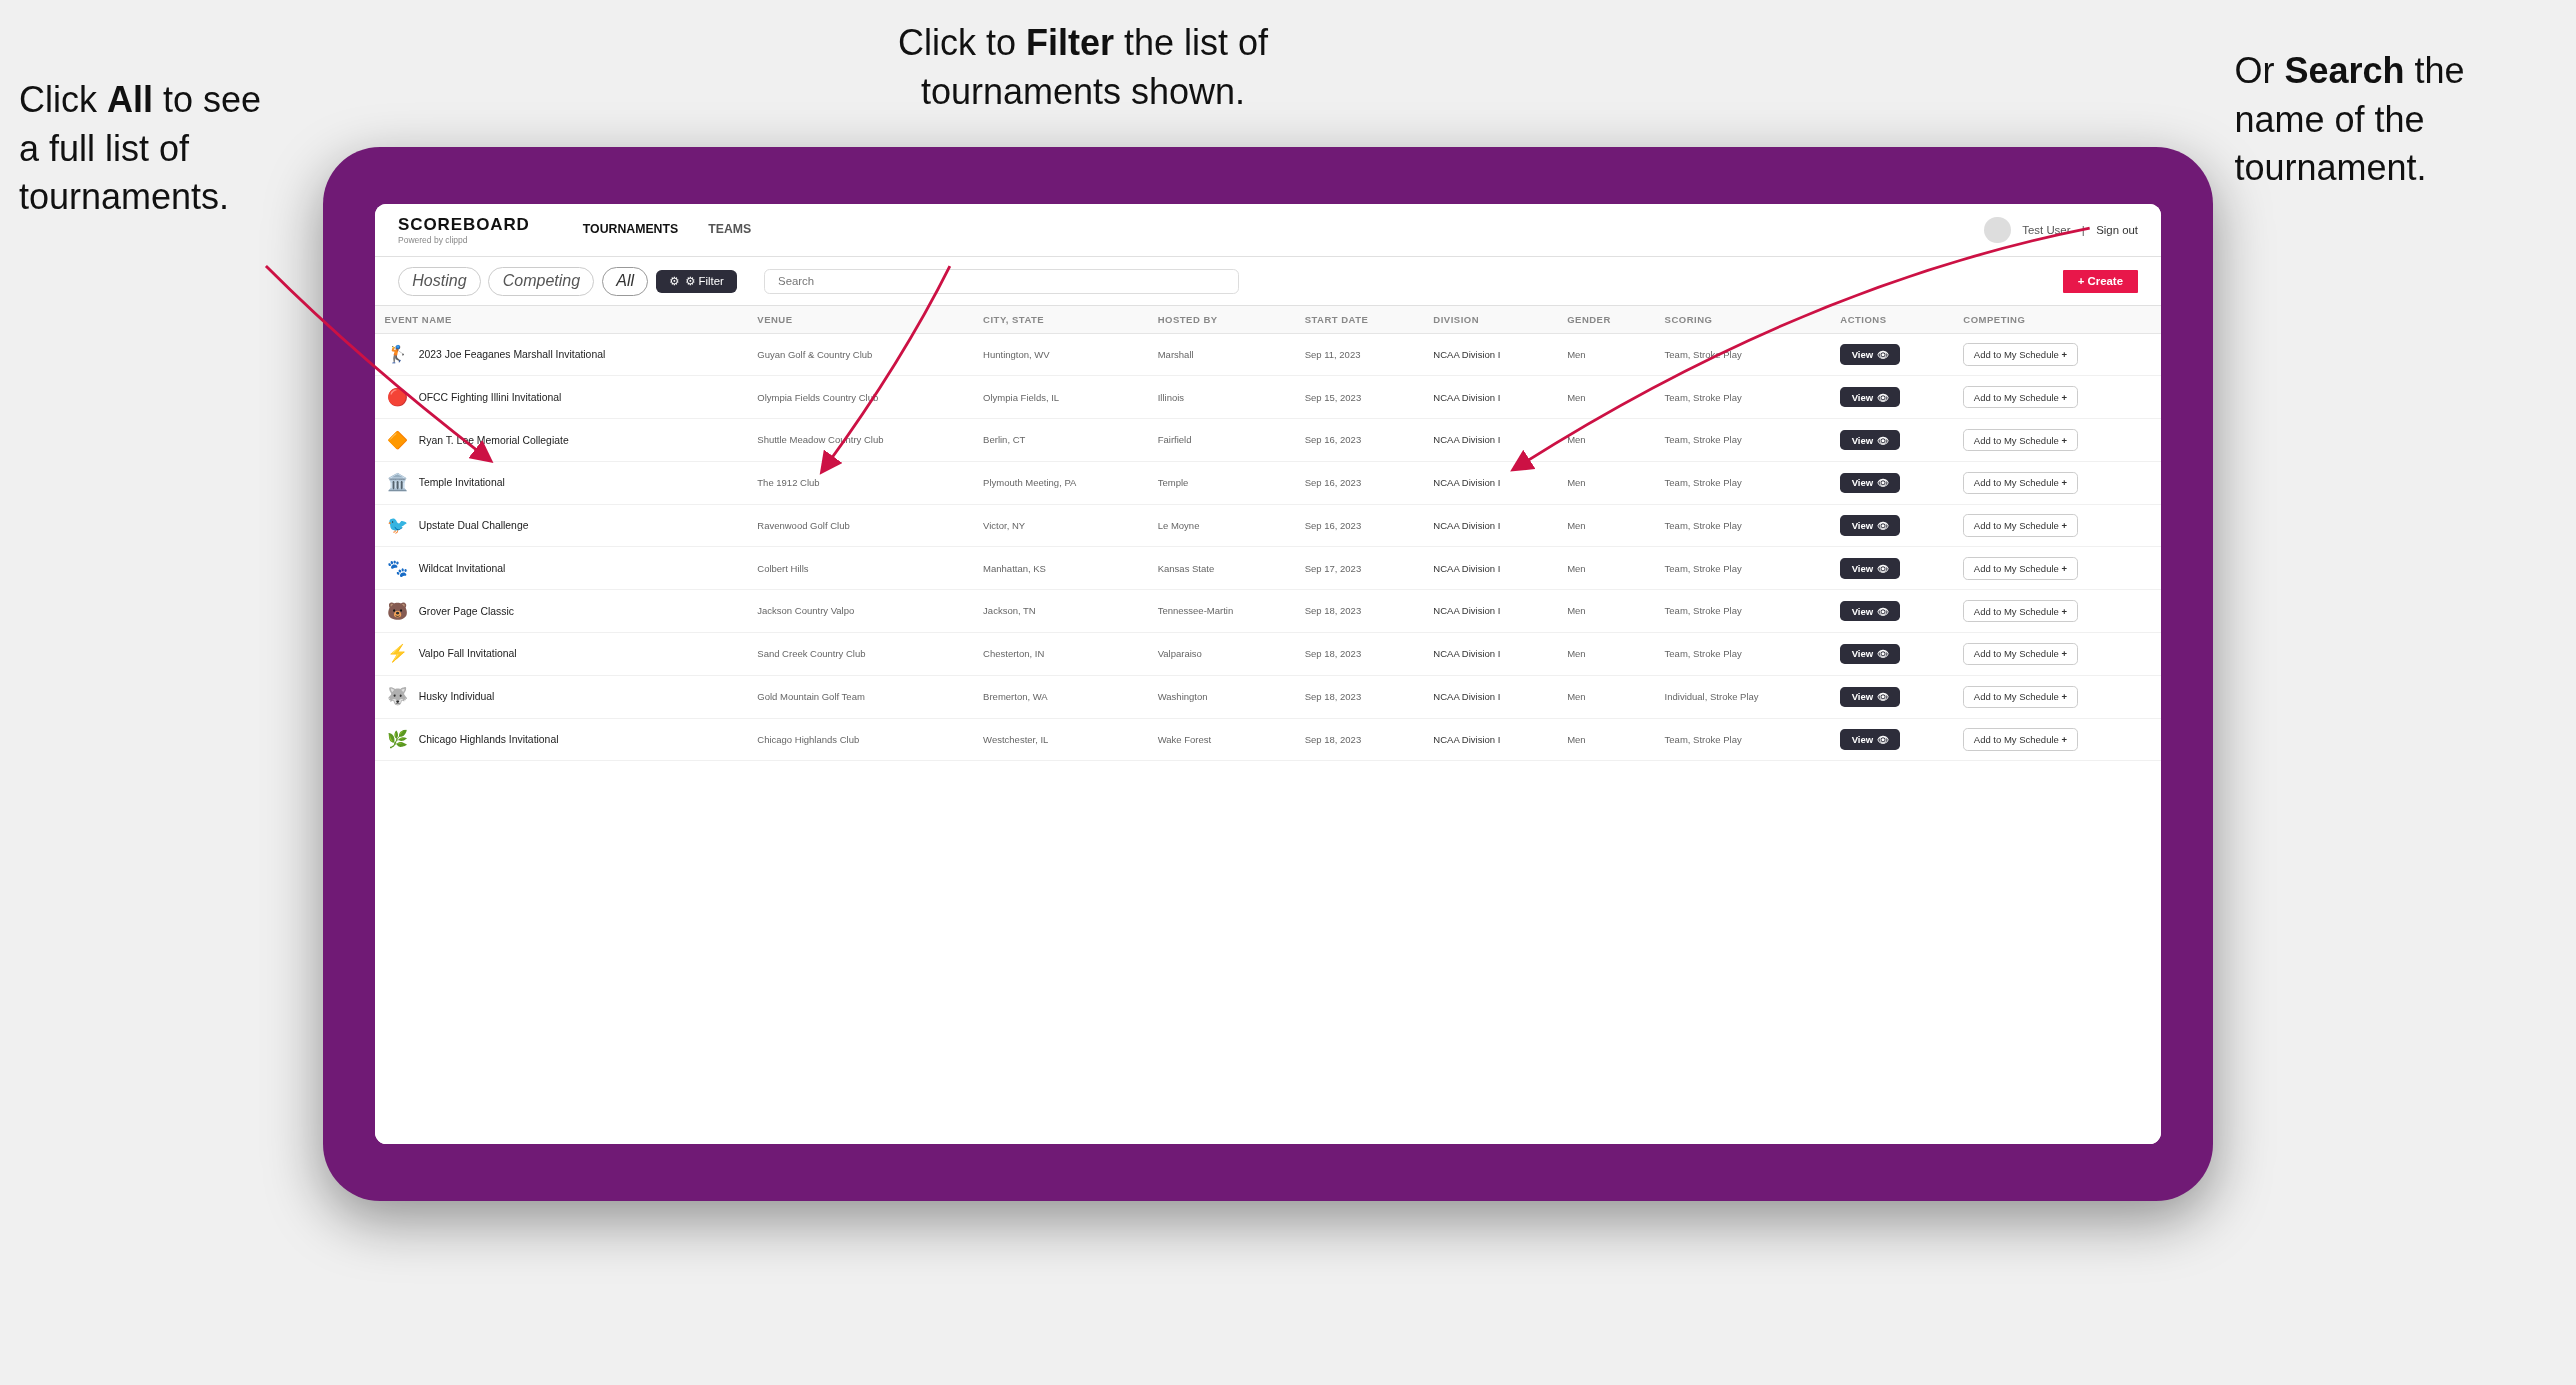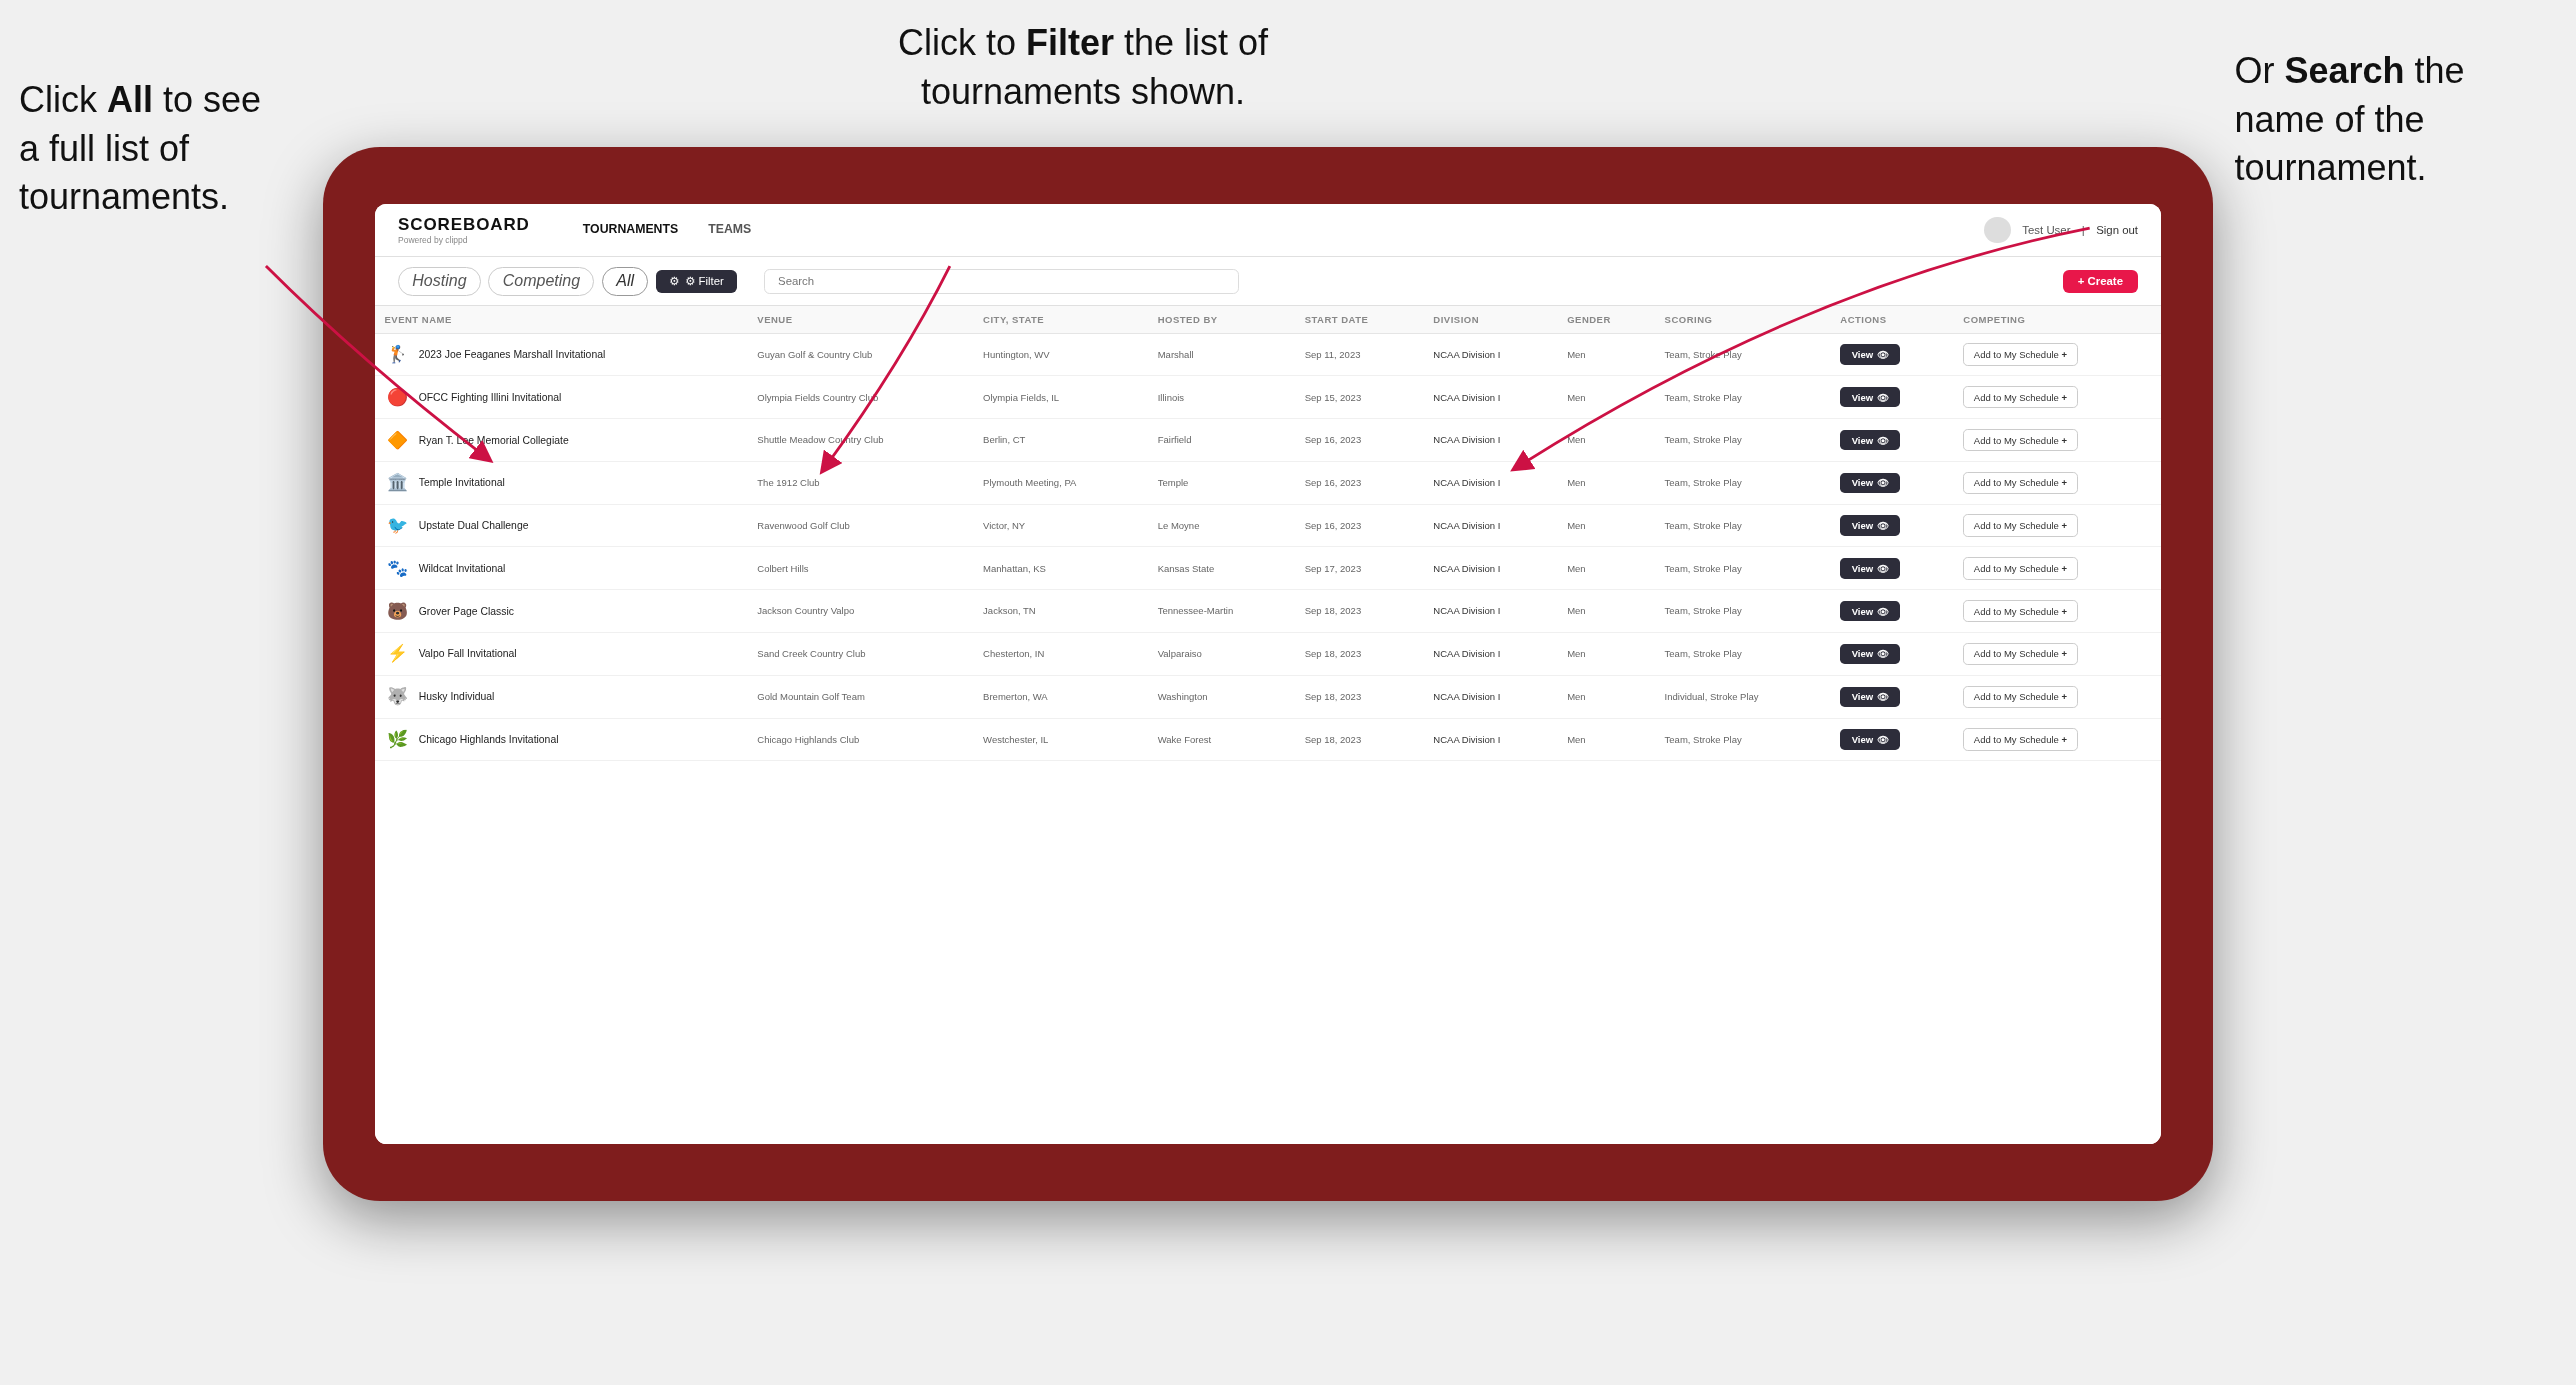--- a/index.html
+++ b/index.html
@@ -18,21 +18,21 @@
       pointer-events: none;
     }
 
     
     .tablet-frame {
       position: absolute;
       top: 147px;
       left: 323px;
       width: 1890px;
       height: 1054px;
-      background: #7f1d1d;
+      background: #701a75;
       border-radius: 57px;
       box-shadow: 0 19px 57px rgba(0,0,0,0.4);
       display: flex;
       align-items: center;
       justify-content: center;
     }
 
     .tablet-screen {
       width: 1786px;
       height: 940px;
@@ -161,21 +161,21 @@
       color: #aaa;
       background: #fff;
     }
 
     .create-btn {
       margin-left: auto;
       background: #e8174a;
       color: #fff;
       border: none;
       padding: 5.7px 15px;
-      border-radius: 6px;
+      border-radius: 1px;
       font-size: 11.4px;
       font-weight: 600;
       cursor: pointer;
     }
 
     
     .table-area {
       flex: 1;
       overflow-y: auto;
       background: #fff;

